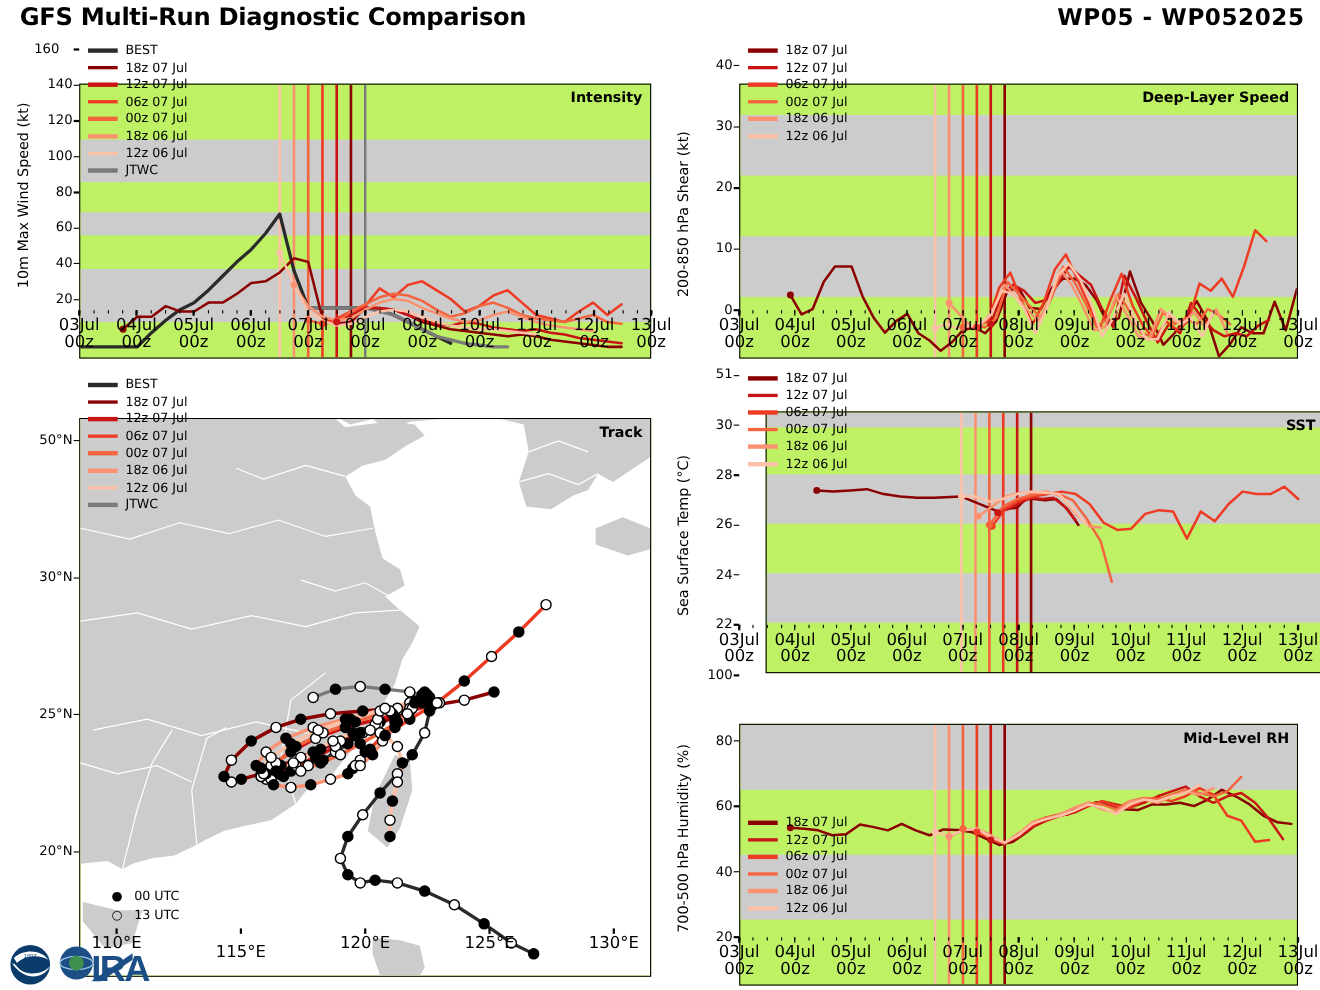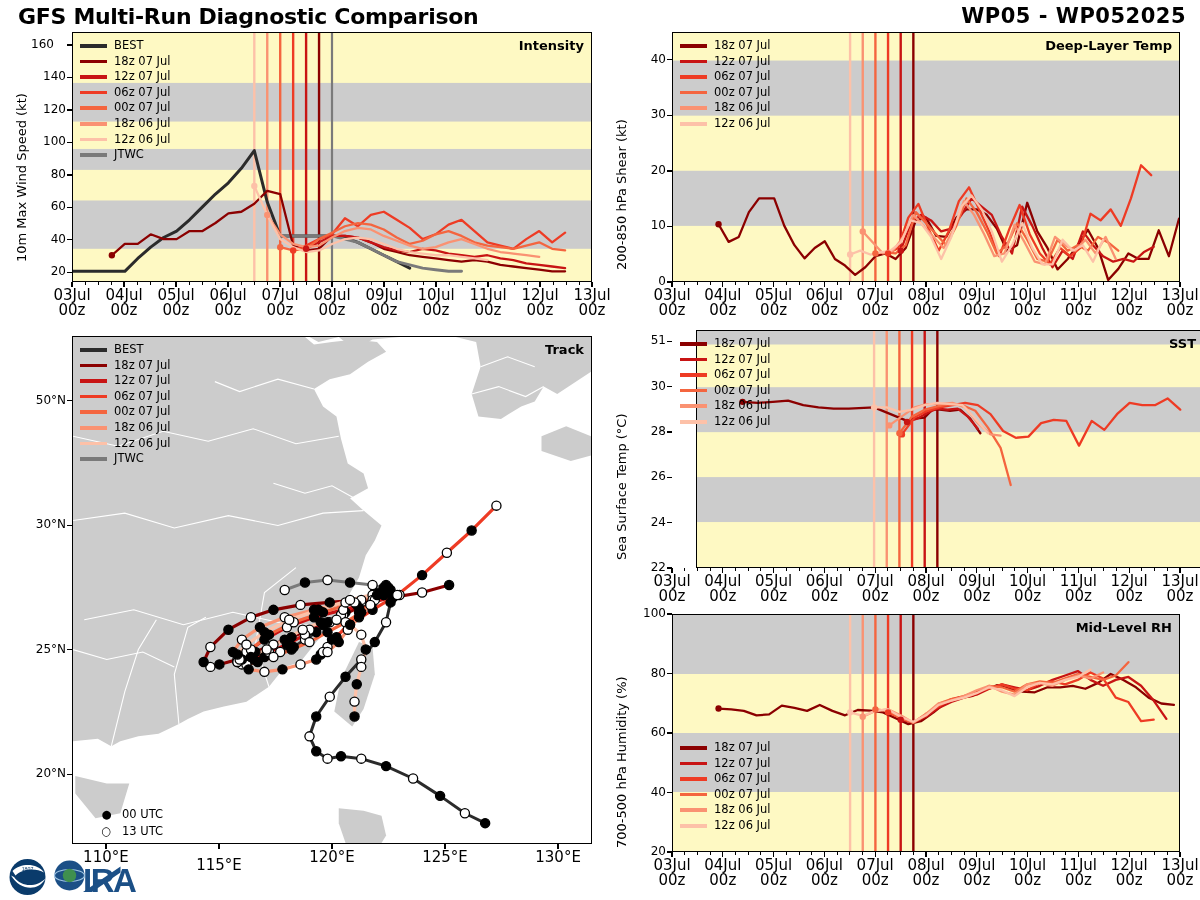--- a/index.html
+++ b/index.html
@@ -1,21 +1,21 @@
 <!DOCTYPE html>
 <html><head>
 <meta charset="utf-8">
 <style>
   html,body{margin:0;padding:0;background:#fff;}
   body{width:1200px;height:900px;position:relative;overflow:hidden;
        font-family:"DejaVu Sans","Liberation Sans",sans-serif;color:#000;}
   .abs{position:absolute;}
   .ttl-main{left:18px;top:4px;font-size:22px;font-weight:bold;letter-spacing:-0.3px;}
   .ttl-storm{right:14px;top:4px;font-size:21px;font-weight:bold;letter-spacing:0.5px;}
-  .panel{position:absolute;box-sizing:border-box;border:1.3px solid #000;background:#fef9c3;overflow:hidden;}
+  .panel{position:absolute;box-sizing:border-box;border:1.3px solid #000;background:#bef264;overflow:hidden;margin-top:44px;}
   .plotsvg{position:absolute;left:0;top:0;width:100%;height:100%;display:block;}
   .ptag{position:absolute;right:7px;top:5px;font-size:13px;font-weight:bold;z-index:6;}
   .ylab{position:absolute;font-size:13px;transform-origin:0 0;transform:rotate(-90deg);white-space:nowrap;}
   .xtk{position:absolute;font-size:15px;text-align:center;width:60px;margin-left:-30px;line-height:15px;}
   .ytk{position:absolute;font-size:12px;text-align:right;width:46px;margin-top:-8px;}
   .lgd{position:absolute;z-index:7;font-size:11.5px;line-height:15.6px;}
   .lgd .row{display:flex;align-items:center;height:15.6px;}
   .lgd .sw{width:27px;height:3.6px;margin-right:7px;flex:0 0 27px;}
   .lgd .tx{white-space:nowrap;}
   .mlgd{position:absolute;z-index:7;font-size:11.5px;line-height:17px;}
@@ -471,21 +471,21 @@
       <path d="M203.20 222.22 L213.36 221.11 L223.52 222.22 L233.68 213.89 L243.84 180.56 L254.00 191.67 L264.16 202.78 L274.32 213.89 L284.48 194.44 L294.64 166.67 L304.80 180.56 L314.96 200.00 L325.12 222.22 L335.28 213.89 L345.44 191.67 L355.60 208.33 L365.76 227.78 L375.92 230.56 L386.08 208.33 L396.24 219.44 L406.40 213.89 L416.56 219.44 L426.72 205.56 L436.88 211.11 L447.04 219.44 " fill="none" stroke="#F4653F" stroke-width="2.3" stroke-linejoin="round" stroke-linecap="round"></path>
       <path d="M190.50 200.00 L200.66 211.11 L210.82 222.22 L220.98 219.44 L231.14 205.56 L241.30 183.33 L251.46 194.44 L261.62 205.56 L271.78 216.67 L281.94 197.22 L292.10 169.44 L302.26 183.33 L312.42 202.78 L322.58 225.00 L332.74 222.22 L342.90 193.33 L353.06 211.11 L363.22 230.56 L373.38 233.33 L383.54 205.56 L393.70 213.89 L403.86 219.44 L414.02 208.33 L424.18 222.22 L434.34 205.56 L444.50 227.78 " fill="none" stroke="#FA9272" stroke-width="2.3" stroke-linejoin="round" stroke-linecap="round"></path>
       <path d="M177.80 223.33 L187.96 219.44 L198.12 223.33 L208.28 221.11 L218.44 219.44 L228.60 211.11 L238.76 188.89 L248.92 191.67 L259.08 205.56 L269.24 227.78 L279.40 205.56 L289.56 175.00 L299.72 163.89 L309.88 177.78 L320.04 200.00 L330.20 230.56 L340.36 213.89 L350.52 191.67 L360.68 216.67 L370.84 233.33 L381.00 233.33 L391.16 208.33 L401.32 219.44 L411.48 213.89 L421.64 230.56 L431.80 208.33 " fill="none" stroke="#FDC1A8" stroke-width="2.3" stroke-linejoin="round" stroke-linecap="round"></path>
       <circle cx="45.72" cy="192.77777777777777" r="3.2" fill="#8B0000"></circle>
       <circle cx="228.6" cy="219.44444444444446" r="3.2" fill="#C81414"></circle>
       <circle cx="215.9" cy="222.22222222222223" r="3.2" fill="#EE3B24"></circle>
       <circle cx="203.20000000000002" cy="222.22222222222223" r="3.2" fill="#F4653F"></circle>
       <circle cx="190.5" cy="200" r="3.2" fill="#FA9272"></circle>
       <circle cx="177.79999999999998" cy="223.33333333333334" r="3.2" fill="#FDC1A8"></circle>
     </svg>
-  <div class="ptag">Deep-Layer Temp</div>
+  <div class="ptag">Deep-Layer Speed</div>
 </div>
 <div class="abs ylab" style="left:614px;top:270px;">200-850 hPa Shear (kt)</div>
 <div id="yt-shear">
     <div class="abs ytk" style="left: 620px; top: 282px;">0</div>
     <div class="abs" style="left: 667px; top: 281.3px; width: 5px; height: 1.4px; background: rgb(0, 0, 0);"></div>
     <div class="abs ytk" style="left: 620px; top: 226.444px;">10</div>
     <div class="abs" style="left: 667px; top: 225.744px; width: 5px; height: 1.4px; background: rgb(0, 0, 0);"></div>
     <div class="abs ytk" style="left: 620px; top: 170.889px;">20</div>
     <div class="abs" style="left: 667px; top: 170.189px; width: 5px; height: 1.4px; background: rgb(0, 0, 0);"></div>
     <div class="abs ytk" style="left: 620px; top: 115.333px;">30</div>

